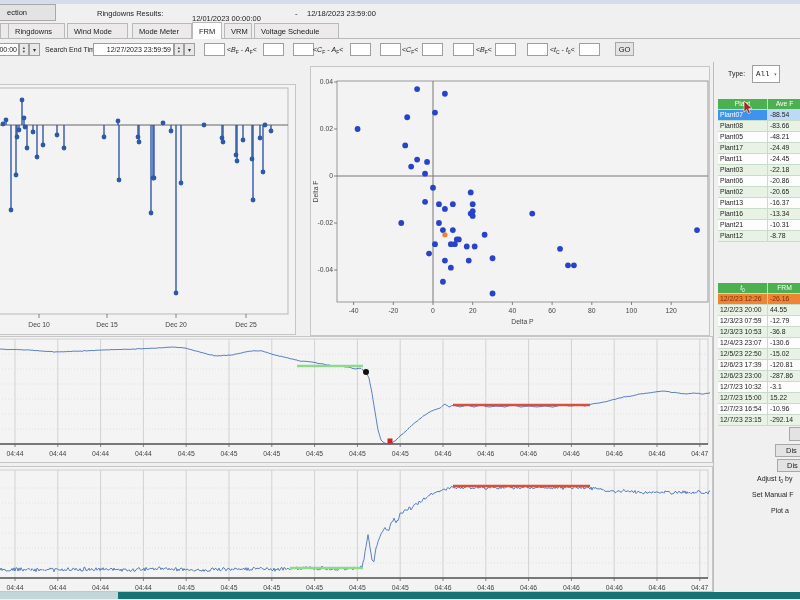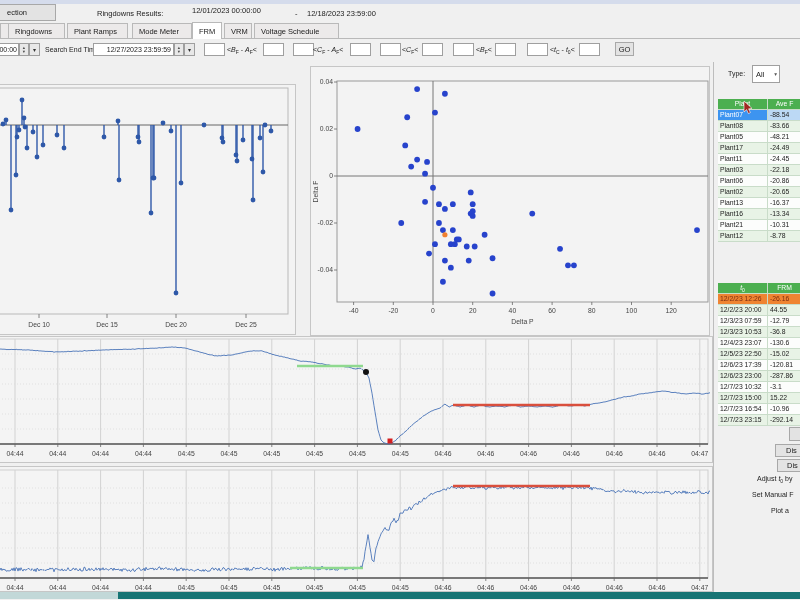--- a/index.html
+++ b/index.html
@@ -44,28 +44,28 @@
 </head>
 <body>
 
 <div id="app">
   <div id="top-strip" class="abs"></div>
 
   <div class="btn abs" style="left:-22px;top:4px;width:78px;height:17px;">
       <span>ection</span>
     </div>
   <div class="lbl abs" style="left:97px;top:9px;">Ringdowns Results:</div>
-  <div class="lbl abs" style="left:192px;top:6px;">12/01/2023 00:00:00</div>
+  <div class="lbl abs" style="left:192px;top:14px;">12/01/2023 00:00:00</div>
   <div class="lbl abs" style="left:295px;top:9px;">-</div>
   <div class="lbl abs" style="left:307px;top:9px;">12/18/2023 23:59:00</div>
 
   <div id="tabbar">
       <div class="tab" style="left: 0px; width: 6px;"></div>
       <div class="tab" style="left: 8px; width: 57px;">Ringdowns</div>
-      <div class="tab" style="left: 67px; width: 61px;">Plant Ramps</div>
+      <div class="tab" style="left: 67px; width: 61px;">Wind Mode</div>
       <div class="tab" style="left: 132px; width: 60px;">Mode Meter</div>
       <div class="tab active" style="left: 192px; width: 30px;">FRM</div>
       <div class="tab" style="left: 224px; width: 28px;">VRM</div>
       <div class="tab" style="left: 254px; width: 85px;">Voltage Schedule</div>
     </div>
   <div id="tab-underline" class="abs"></div>
 
   <div class="input abs" style="left:-14px;top:43px;width:33px;text-align:right;padding-right:1px;line-height:11px;">00:00</div>
   <div class="spin abs" style="left:19px;top:43px;">
       <span>▴</span>
@@ -413,21 +413,21 @@
       <line x1="290" y1="102" x2="363" y2="102" stroke="#8fd98f" stroke-width="2.6"></line>
       <line x1="453" y1="20" x2="590" y2="20" stroke="#d94f3d" stroke-width="2.6"></line>
     </svg>
 
   <div id="teal-light" class="abs"></div>
   <div id="teal-dark" class="abs"></div>
 
   <div class="splitter abs"></div>
 
   <div class="rp-label" style="left:728px;top:70px;">Type:</div>
-  <div class="abs" style="left:752px;top:65px;width:28px;height:18px;background:#fff;border:1px solid #9f9f9f;box-sizing:border-box;display:flex;align-items:center;">
+  <div class="abs" style="left:752px;top:65px;width:28px;height:18px;background:#fff;border:1px solid #9f9f9f;box-sizing:border-box;display:flex;align-items:center;font-family:Liberation Mono, monospace;">
     <span style="flex:1;padding-left:3px;font-size:7.5px;">All</span>
     <span style="font-size:5.5px;color:#555;padding-right:2px;">▾</span>
   </div>
 
   <div id="plant-table" class="rtable" style="top:99px;">
       <div class="trow thead">
         <div class="tcell c1">Plant</div>
         <div class="tcell c2">Ave F</div>
       </div>
       <div class="trow">

